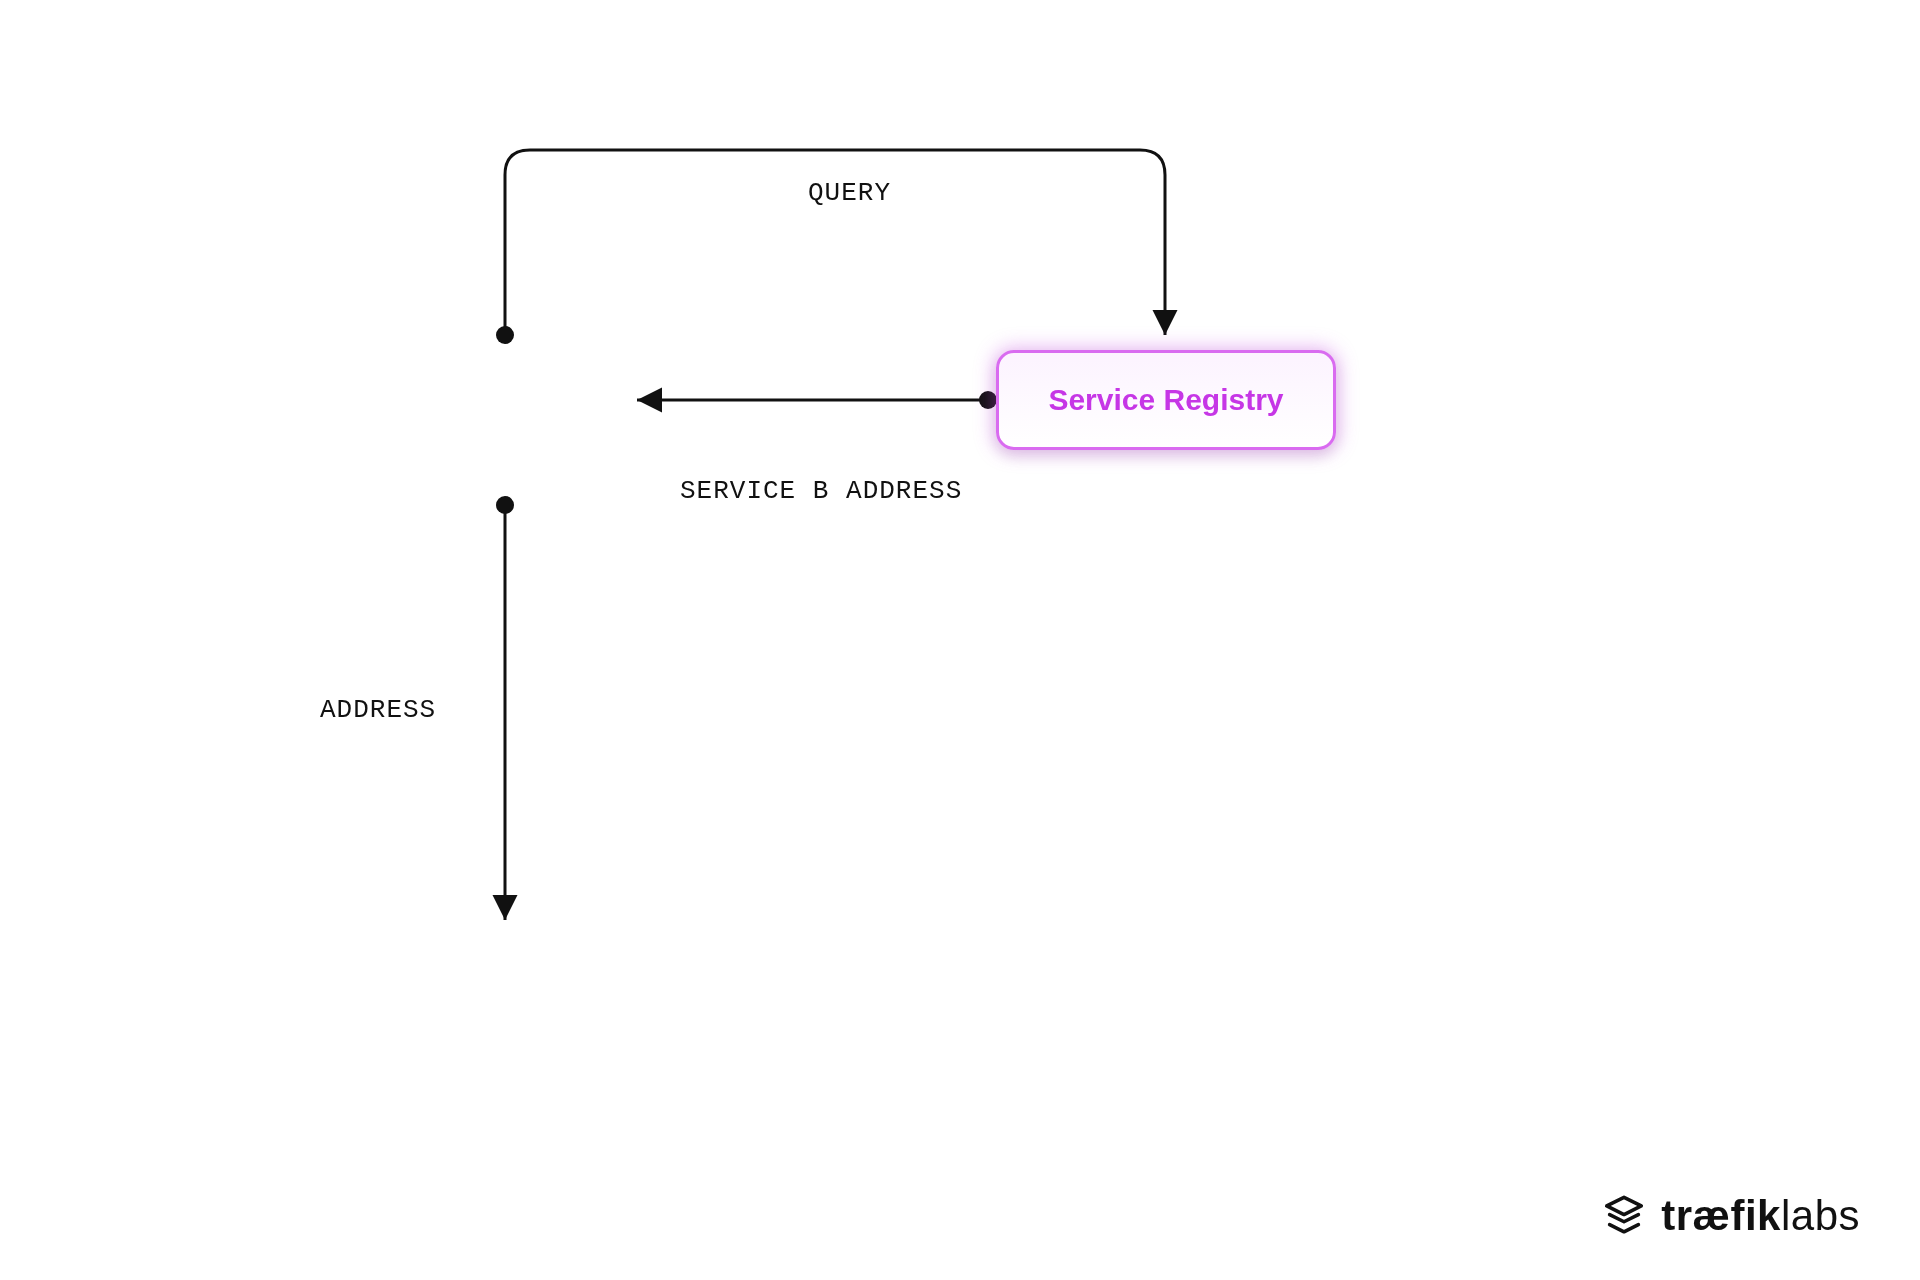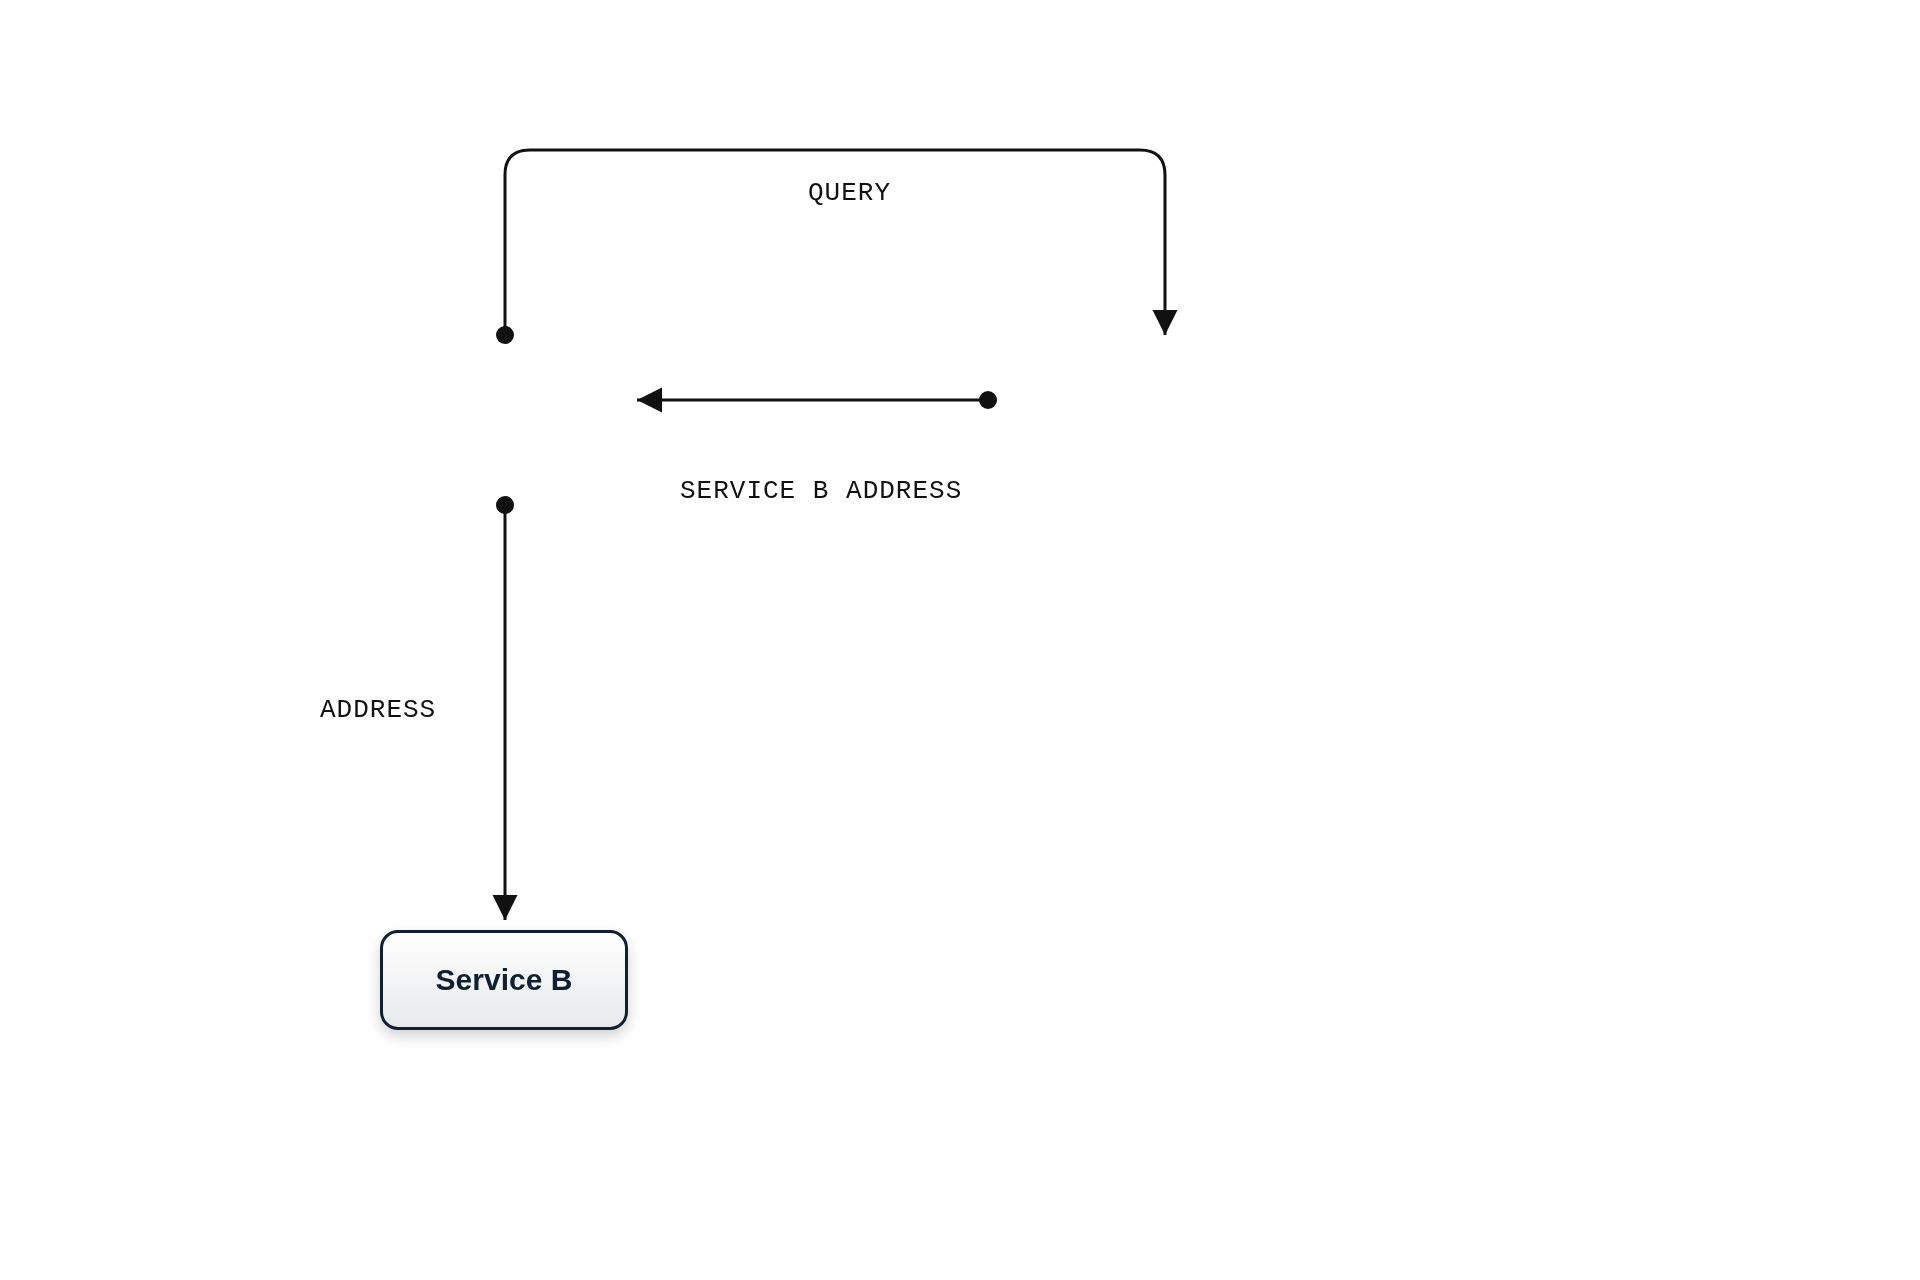--- a/index.html
+++ b/index.html
@@ -86,25 +86,39 @@
     <circle cx="505" cy="335" r="9" fill="#111"></circle>
 
     <path d="M 988 400 L 637 400" fill="none" stroke="#111" stroke-width="3" marker-end="url(#arrow)"></path>
     <circle cx="988" cy="400" r="9" fill="#111"></circle>
 
     <path d="M 505 505 L 505 920" fill="none" stroke="#111" stroke-width="3" marker-end="url(#arrow)"></path>
     <circle cx="505" cy="505" r="9" fill="#111"></circle>
   </svg>
 
 
+  <div class="node node-accent" style="left:996px; top:350px; width:340px; height:100px;">
+    <span>Service Registry</span>
+  </div>
 
-  <div class="node node-dark" style="left:380px; top:930px; width:248px; height:100px;">
-    <span>Service B</span>
-  </div>
 
   <div class="edge-label" style="left:800px; top:178px;margin-left:8px;">QUERY</div>
 
   <div class="edge-label" style="left:680px; top:440px;margin-top:36px;">SERVICE B ADDRESS</div>
 
   <div class="edge-label" style="left:320px; top:695px;">ADDRESS</div>
 
+  <div class="brand">
+    <span class="brand-icon">
+      <svg width="46" height="46" viewBox="0 0 64 64">
+        <g fill="none" stroke="#111" stroke-width="5" stroke-linejoin="round" stroke-linecap="round">
+          <path d="M32 6 L56 18 L32 30 L8 18 Z"></path>
+          <path d="M12 30 L32 40 L52 30"></path>
+          <path d="M12 44 L32 54 L52 44"></path>
+        </g>
+      </svg>
+    </span>
+    <span class="brand-text">
+      <span class="bold">træfik</span><span class="light">labs</span>
+    </span>
+  </div>
 
 </div>
 
 </body></html>

